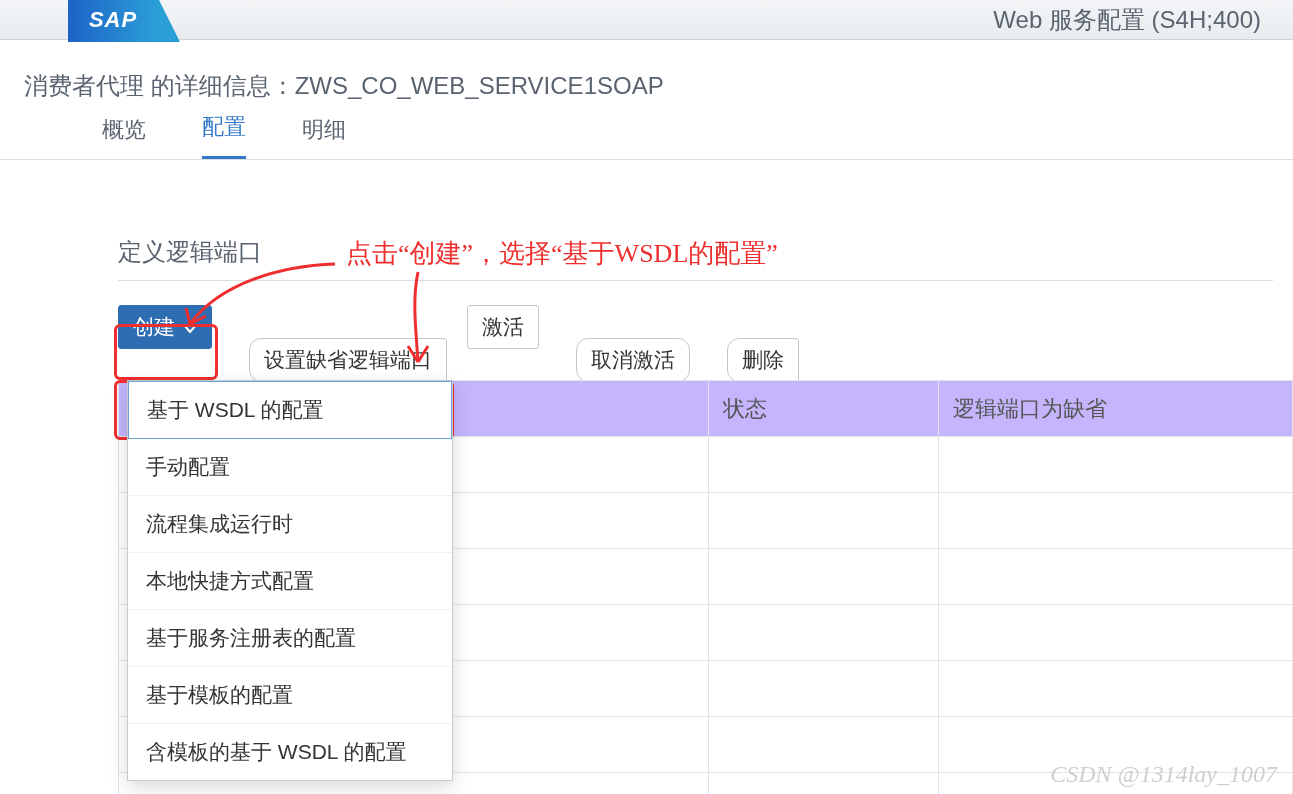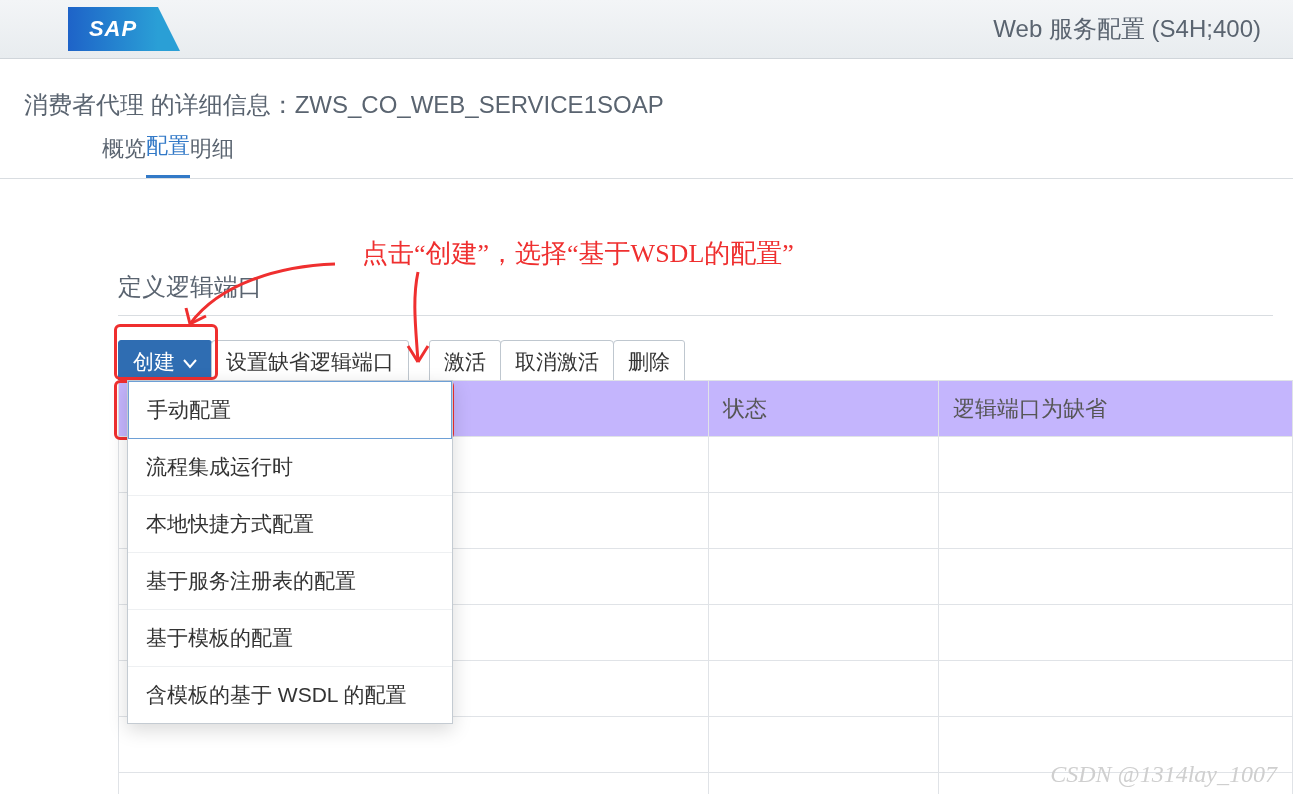--- a/index.html
+++ b/index.html
@@ -1,55 +1,55 @@
 <!DOCTYPE html>
 <html><head>
 <meta charset="utf-8">
 <style>
   * { box-sizing: border-box; }
   html, body { margin:0; padding:0; font-family: Arial, "Microsoft YaHei", sans-serif; background:#fff; color:#333; }
   .root { width:1293px; height:794px; position:relative; overflow:hidden; }
 
   
-  .shell-head { display:flex; align-items:center; height:59px; background:linear-gradient(#f3f5f7,#e8ecef); border-bottom:1px solid #d0d5da; }
+  .shell-head { display:flex; align-items:center; height:40px; background:linear-gradient(#f3f5f7,#e8ecef); border-bottom:1px solid #d0d5da; }
   .sap-logo { margin-left:68px; width:90px; height:44px; background:linear-gradient(90deg,#1e63c8,#2a9fd6); color:#fff; font-weight:bold; font-size:22px; display:flex; align-items:center; justify-content:center; font-style:italic; letter-spacing:1px; position:relative; }
   .sap-logo::after { content:""; position:absolute; right:-22px; top:0; border-top:44px solid transparent; border-left:22px solid #2a9fd6; }
   .shell-title { margin-left:auto; margin-right:32px; color:#5a6470; font-size:24px; }
 
   
   .page-title-row { padding:30px 0 10px 24px; font-size:24px; color:#5a6470; }
 
   
-  .tabstrip { display:flex; padding:0 0 0 102px; border-bottom:1px solid #d9dde1; height:48px; align-items:flex-end; font-size:22px; color:#5a6470; }
+  .tabstrip { display:flex; gap:56px; padding:0 0 0 102px; border-bottom:1px solid #d9dde1; height:48px; align-items:flex-end; font-size:22px; color:#5a6470; }
   .tab { padding-bottom:14px; cursor:pointer; }
   .tab.selected { color:#3279c7; border-bottom:3px solid #3279c7;margin-top:17px; }
 
   
   .content { position:relative; padding-top:76px; }
 
-  .section-title { font-size:24px; color:#5a6470; border-bottom:1px solid #d9dde1; padding:0 0 12px 0; margin:16px 20px 24px 118px; }
+  .section-title { font-size:24px; color:#5a6470; border-bottom:1px solid #d9dde1; padding:0 0 12px 0; margin:0 20px 24px 118px; }
 
   
   .toolbar { position:relative; display:flex; gap:0; align-items:center; padding-left:118px; }
   .btn { height:44px; display:inline-flex; align-items:center; padding:0 14px; font-size:21px; border:1px solid #bfc7cf; background:#fff; color:#333; cursor:pointer; border-radius:3px; }
-  .btn + .btn { margin-left:-1px; border-radius:4px; }
+  .btn + .btn { margin-left:-1px; border-radius:12px;margin-top:33px; }
   .btn.primary { background:#2f6db2; color:#fff; border-color:#2f6db2; }
   .btn.primary .chev { margin-left:8px; display:inline-block; }
-  .seg-group { display:flex; }
+  .seg-group { display:flex;gap:38px; }
   .seg-group .btn:first-child { border-top-left-radius:3px; border-bottom-left-radius:3px; }
   .seg-group .btn:last-child { border-top-right-radius:3px; border-bottom-right-radius:3px; }
   .gap { width:20px; }
 
   
   .hl { position:absolute; border:3px solid #ef2f2f; border-radius:6px; pointer-events:none; }
   .hl-create { left:114px; top:324px; width:104px; height:56px; }
   .hl-menuitem { left:114px; top:380px; width:340px; height:60px; }
 
   
-  .instruction { position:absolute; left:362px; top:236px; color:#ef2f2f; font-size:26px; font-family:"SimSun", serif; }
+  .instruction { position:absolute; left:346px; top:236px; color:#ef2f2f; font-size:26px; font-family:"SimSun", serif; }
   .swoosh { position:absolute; pointer-events:none; }
 
   
   .menu { position:absolute; left:127px; top:380px; width:326px; background:#fff; border:1px solid #c4cbd2; box-shadow:0 6px 18px rgba(0,0,0,.15); z-index:20; }
   .menu-item { padding:14px 18px; font-size:21px; color:#333; cursor:pointer; border-bottom:1px solid #eef0f2; }
   .menu-item:last-child { border-bottom:none; }
   .menu-item:first-child { border:1px solid #6ea0d6; outline-offset:-1px; }
 
   
   .table-wrap { position:absolute; left:118px; right:0; top:380px; }
@@ -152,20 +152,21 @@
         <tr>
             <td></td>
             <td></td>
             <td></td>
           </tr>
       </tbody>
     </table>
   </div>
 
   <div class="menu">
+    <div class="menu-item">基于 WSDL 的配置</div>
     <div class="menu-item">手动配置</div>
     <div class="menu-item">流程集成运行时</div>
     <div class="menu-item">本地快捷方式配置</div>
     <div class="menu-item">基于服务注册表的配置</div>
     <div class="menu-item">基于模板的配置</div>
     <div class="menu-item">含模板的基于 WSDL 的配置</div>
   </div>
 
   <div class="instruction">点击“创建”，选择“基于WSDL的配置”</div>
 

